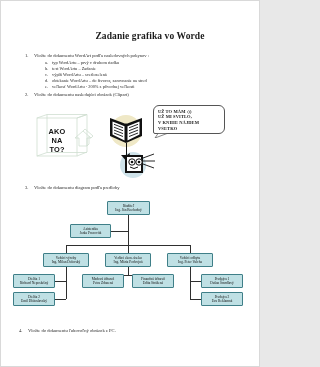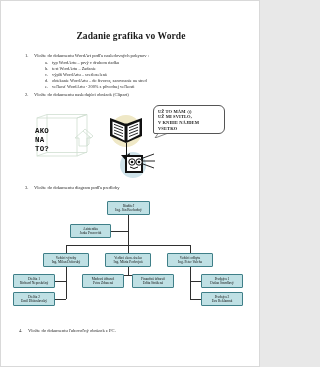--- a/index.html
+++ b/index.html
@@ -2,43 +2,43 @@
 <html><head>
 <meta charset="utf-8">
 <style>
   html,body{margin:0;padding:0;background:#e8e8e8;}
   body{width:260px;height:367px;overflow:hidden;font-family:"Liberation Serif",serif;}
   .page{position:relative;width:260px;height:367px;background:#ffffff;box-sizing:border-box;
         border:1px solid #d9d9d9;overflow:hidden;}
 
   
   .doc-title{position:absolute;left:0;top:30px;width:260px;text-align:center;
-             font-size:9.5px;font-weight:bold;color:#1a1a1a;letter-spacing:.1px;}
+             font-size:9.5px;font-weight:bold;color:#1a1a1a;letter-spacing:.1px;padding-left:19px;}
 
   
   .task{position:absolute;font-size:4.6px;color:#2b2b2b;white-space:nowrap;}
   .task .num{display:inline-block;width:9px;}
   .task1{left:24px;top:52px;}
   .task2{left:24px;top:91px;}
   .task3{left:24px;top:184px;}
   .task4{left:18px;top:327px;}
 
   .sub{position:absolute;font-size:4.4px;color:#2b2b2b;white-space:nowrap;}
   .sub .letter{display:inline-block;width:7px;}
   .s-a{left:44px;top:58.5px;}
   .s-b{left:44px;top:64.5px;}
   .s-c{left:44px;top:70.5px;}
   .s-d{left:44px;top:76.5px;}
   .s-e{left:44px;top:82.5px;}
 
   
   .wordart{position:absolute;left:34px;top:113px;width:62px;height:50px;}
   .wa-svg{position:absolute;left:0;top:0;}
-  .wa-text{position:absolute;left:0;top:13px;width:44px;text-align:left;
-           font-family:Liberation Mono, monospace;font-size:7.4px;font-weight:bold;
+  .wa-text{position:absolute;left:0;top:13px;width:44px;text-align:center;
+           font-family:Liberation Sans, sans-serif;font-size:7.4px;font-weight:bold;
            color:#141414;line-height:9px;letter-spacing:.2px;}
 
   
   .clipart{position:absolute;left:98px;top:104px;width:58px;height:78px;}
 
   
   .bubble{position:absolute;left:152px;top:104px;width:72px;height:33px;}
   .bubble-body{position:absolute;left:0;top:0;width:72px;height:29px;
                border:0.7px solid #555;border-radius:6px 6px 6px 2px;background:#fff;
                box-sizing:border-box;}

